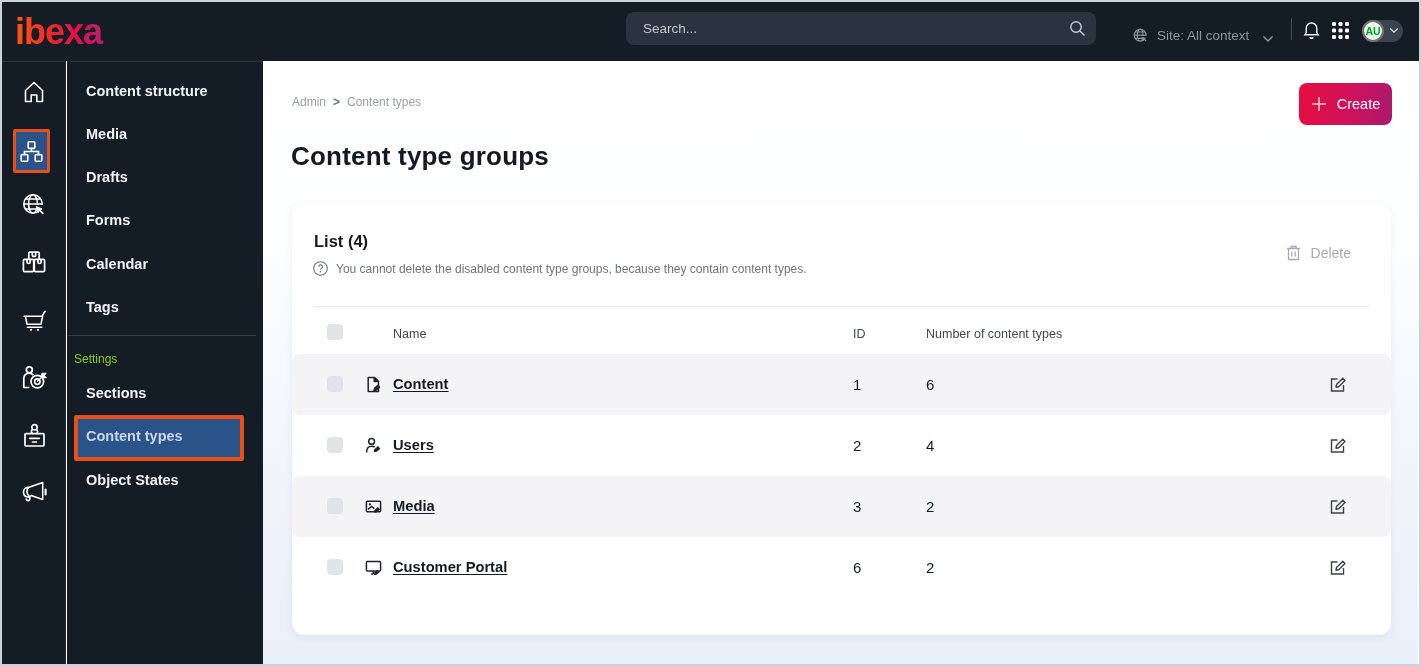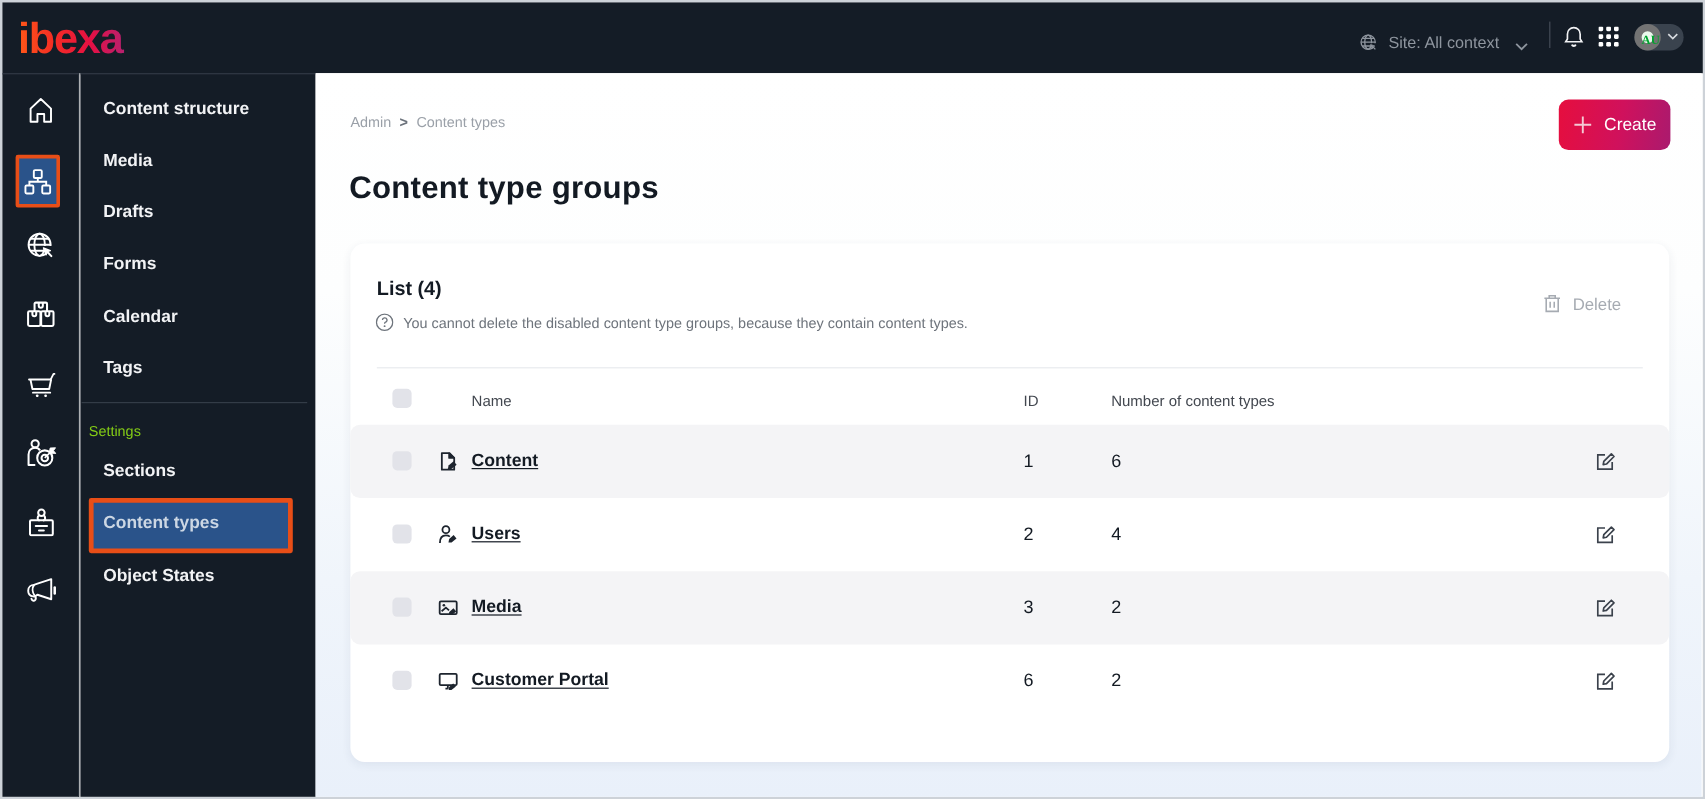--- a/index.html
+++ b/index.html
@@ -14,21 +14,21 @@
 .logo { position:absolute; left:12px; top:7px; }
 .search { position:absolute; left:624px; top:10px; width:470px; height:33px; background:#2b333f; border-radius:8px; color:#c6cad0; font-size:13.5px; line-height:33px; padding-left:17px; }
 .search svg { position:absolute; right:10px; top:8px; }
 .ctx { position:absolute; left:1131px; top:13px; height:28px; display:flex; align-items:flex-end; color:#8e959e; font-size:13.5px; }
 .ctx svg { margin-right:9px; }
 .ctx .chev { margin-left:13px; margin-right:0; }
 .vline { position:absolute; left:1289px; top:16px; width:1px; height:22px; background:#454d57; }
 .bell { position:absolute; left:1301px; top:19px; }
 .grid9 { position:absolute; left:1330px; top:20px; }
 .userpill { position:absolute; left:1360px; top:18px; width:41px; height:22px; background:#3a434e; border-radius:11px; }
-.avatar { position:absolute; left:0px; top:0px; width:22px; height:22px; border-radius:50%; background:#eaf8ec; border:6px solid #737373; color:#00a22e; font-size:10.5px; font-weight:bold; text-align:center; line-height:18px;font-family:Liberation Serif, serif; }
+.avatar { position:absolute; left:0px; top:0px; width:22px; height:22px; border-radius:50%; background:#eaf8ec; border:2px solid #737373; color:#00a22e; font-size:10.5px; font-weight:bold; text-align:center; line-height:18px; }
 .userpill svg { position:absolute; right:4px; top:7px; }
 
 
 .railitem { position:absolute; left:1px; width:62px; height:40px; display:flex; justify-content:center; align-items:center; }
 .railsel { position:absolute; left:11px; top:126px; width:37px; height:44px; background:#2a538a; border:3px solid #e84e17; border-radius:2px; display:flex; justify-content:center; align-items:center; }
 
 
 .mitem { position:absolute; left:19px; white-space:nowrap; color:#f2f3f5; font-size:14.5px; font-weight:600; }
 .mlabel { position:absolute; left:7px; color:#84cc16; font-size:12px; }
 .mdivider { position:absolute; left:1px; top:273px; width:188px; height:1px; background:#333c47; }
@@ -71,20 +71,26 @@
       <defs>
         <linearGradient id="lg" x1="0" y1="0" x2="1" y2="0">
           <stop offset="0" stop-color="#ff5718"></stop>
           <stop offset="0.35" stop-color="#f42b25"></stop>
           <stop offset="0.68" stop-color="#e41044"></stop>
           <stop offset="1" stop-color="#b7216f"></stop>
         </linearGradient>
       </defs>
       <text x="1" y="35" font-family="Liberation Sans, sans-serif" font-size="36" font-weight="bold" letter-spacing="-1" fill="url(#lg)">ibexa</text>
     </svg>
+    <div class="search">Search...
+      <svg width="17" height="17" viewBox="0 0 17 17" fill="none" stroke="#c6cad0" stroke-width="1.4">
+          <circle cx="7" cy="7" r="5.2"></circle>
+          <path d="M11 11 L15.5 15.5"></path>
+        </svg>
+    </div>
     <div class="ctx">
       <svg width="15" height="15" viewBox="0 0 16 16" fill="none" stroke="#8e959e" stroke-width="1.2">
           <circle cx="7.6" cy="7.6" r="6.3"></circle>
           <ellipse cx="7.6" cy="7.6" rx="3" ry="6.3"></ellipse>
           <path d="M1.5 7.6 H13.7 M2.3 4.2 H13 M2.3 11 H13"></path>
           <path d="M8.6 8.6 L16 16 L16 8.6 Z" fill="#141c26" stroke="none"></path>
           <path d="M9.8 9.6 L13.6 11.1 L11.8 11.7 L11.2 13.5 Z" fill="#8e959e" stroke="#8e959e" stroke-width="0.6"></path>
           <path d="M12 11.9 L14 14" stroke-width="1.1"></path>
         </svg>
       <span>Site: All context</span>

